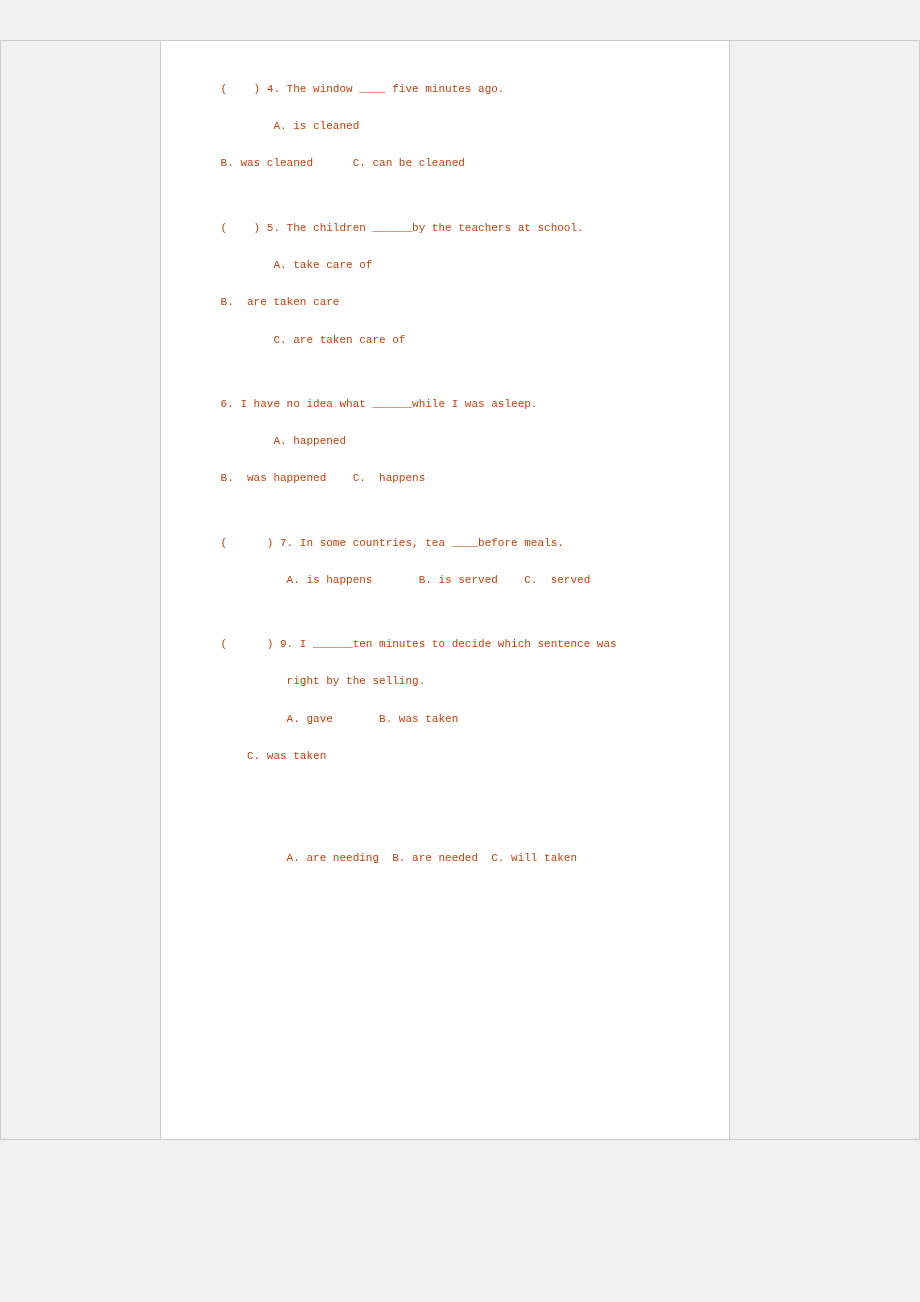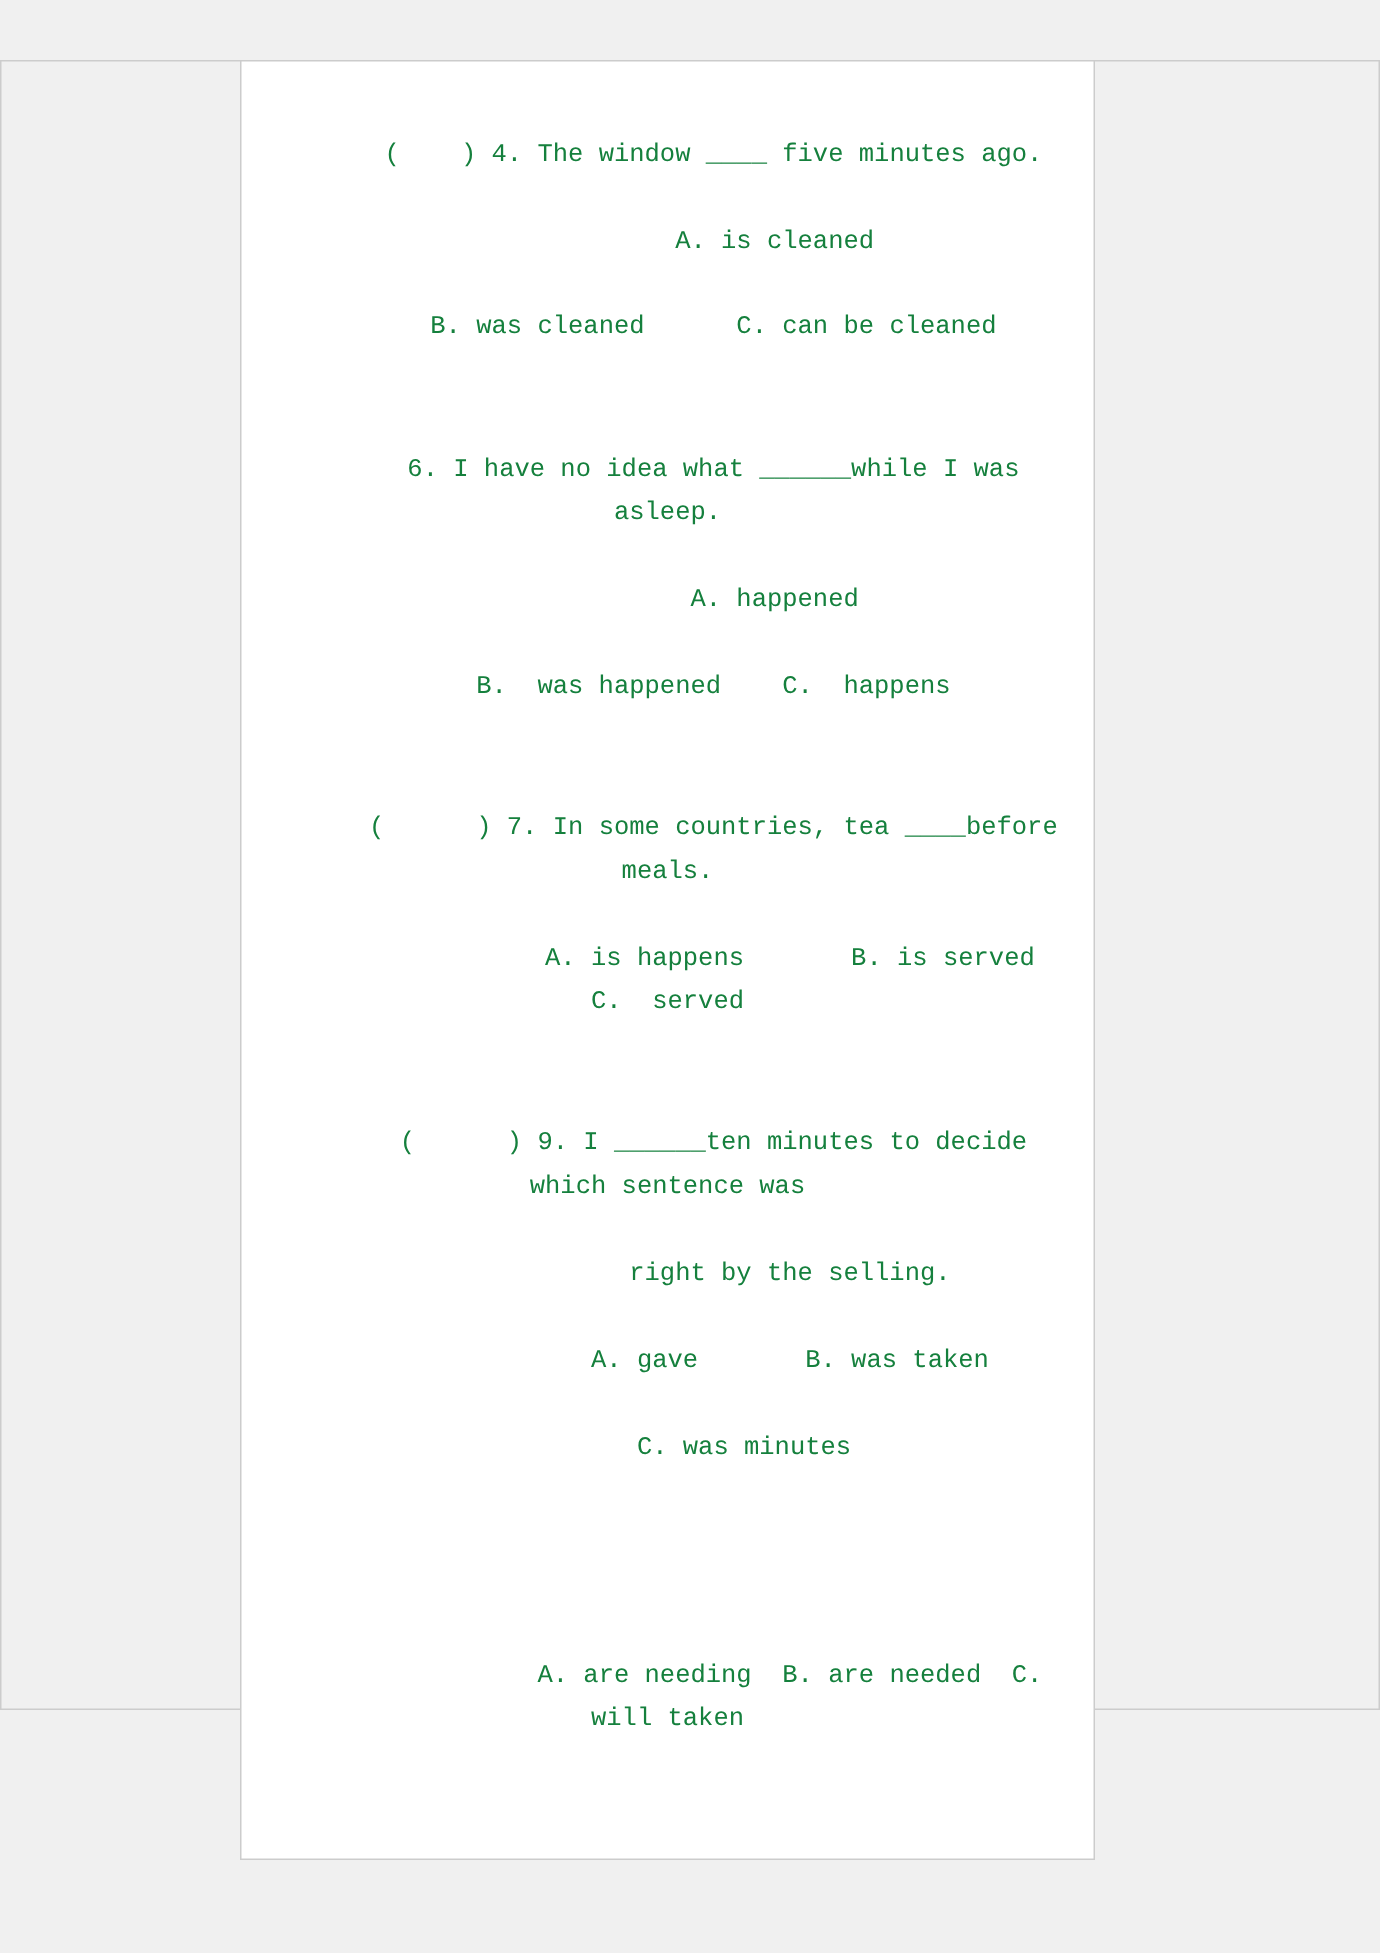--- a/index.html
+++ b/index.html
@@ -51,56 +51,61 @@
       background: #f0f0f0;
       border: 1px solid #ccc;
       border-left: none;
     }
 
     .question-block {
       margin-bottom: 8px;
       line-height: 1.7;
       white-space: pre-wrap;
       font-family: 'Courier New', Courier, monospace;
-      font-size: 17px;
-      color: #15803d;
-      text-align: center;
+      font-size: 11px;
+      color: #c2410c;
     }
   </style>
 </head>
 <body>
 
 <div class="page-container">
   <div class="left-margin"></div>
   <div class="main-content">
 
     <div class="question-block">
       <span>(    ) 4. The window ____ five minutes ago.</span><br>
       <span>        A. is cleaned</span><br>
       <span>B. was cleaned      C. can be cleaned</span>
     </div>
 
+    <div class="question-block">
+      <span>(    ) 5. The children ______by the teachers at school.</span><br>
+      <span>        A. take care of</span><br>
+      <span>B.  are taken care</span><br>
+      <span>        C. are taken care of</span>
+    </div>
 
     <div class="question-block">
       <span>6. I have no idea what ______while I was asleep.</span><br>
       <span>        A. happened</span><br>
       <span>B.  was happened    C.  happens</span>
     </div>
 
     <div class="question-block">
       <span>(      ) 7. In some countries, tea ____before meals.</span><br>
       <span>          A. is happens       B. is served    C.  served</span>
     </div>
 
 
     <div class="question-block">
       <span>(      ) 9. I ______ten minutes to decide which sentence was</span><br>
       <span>          right by the selling.</span><br>
       <span>          A. gave       B. was taken</span><br>
-      <span>    C. was minutes</span>
+      <span>    C. was taken</span>
     </div>
 
     <div class="question-block">
       <br>
       <span>          A. are needing  B. are needed  C. will taken</span>
     </div>
 
   </div>
   <div class="right-margin"></div>
 </div>

